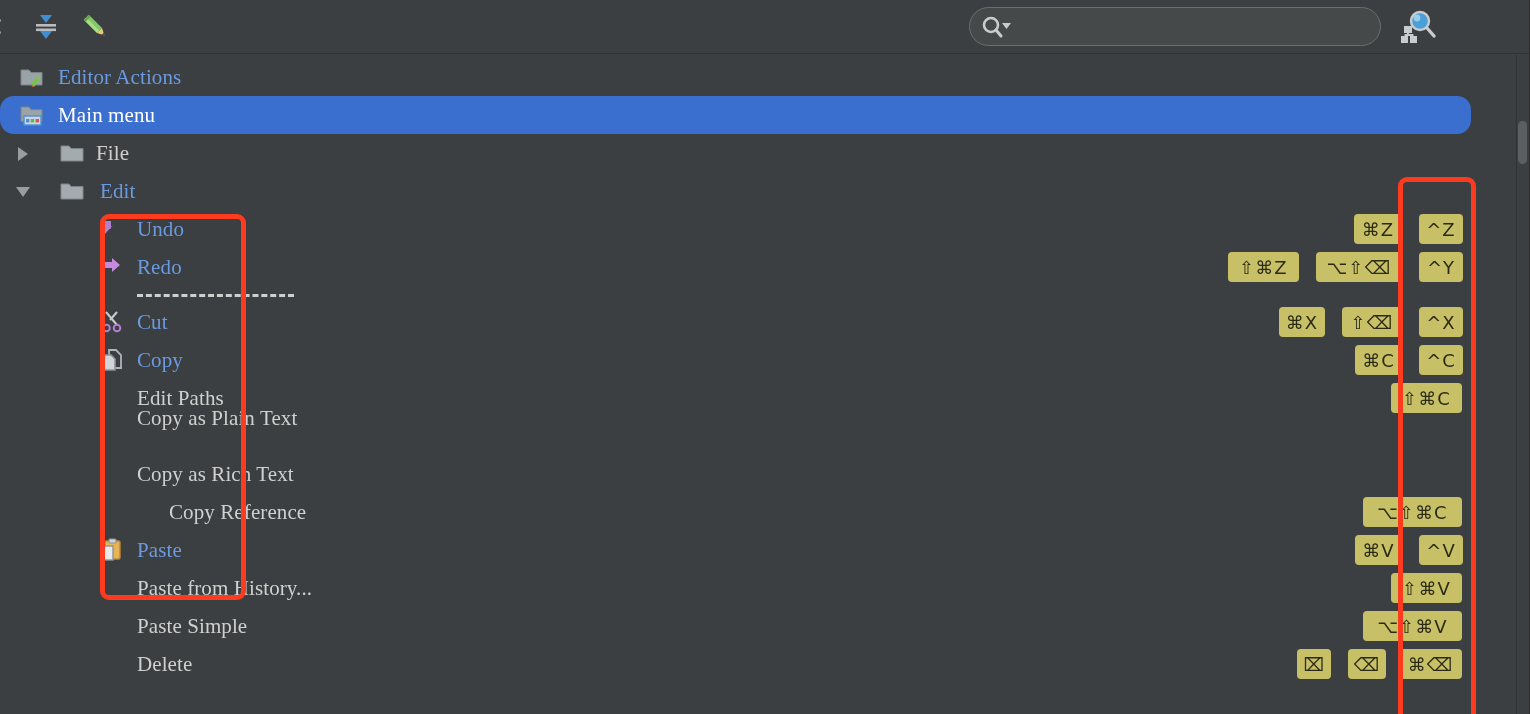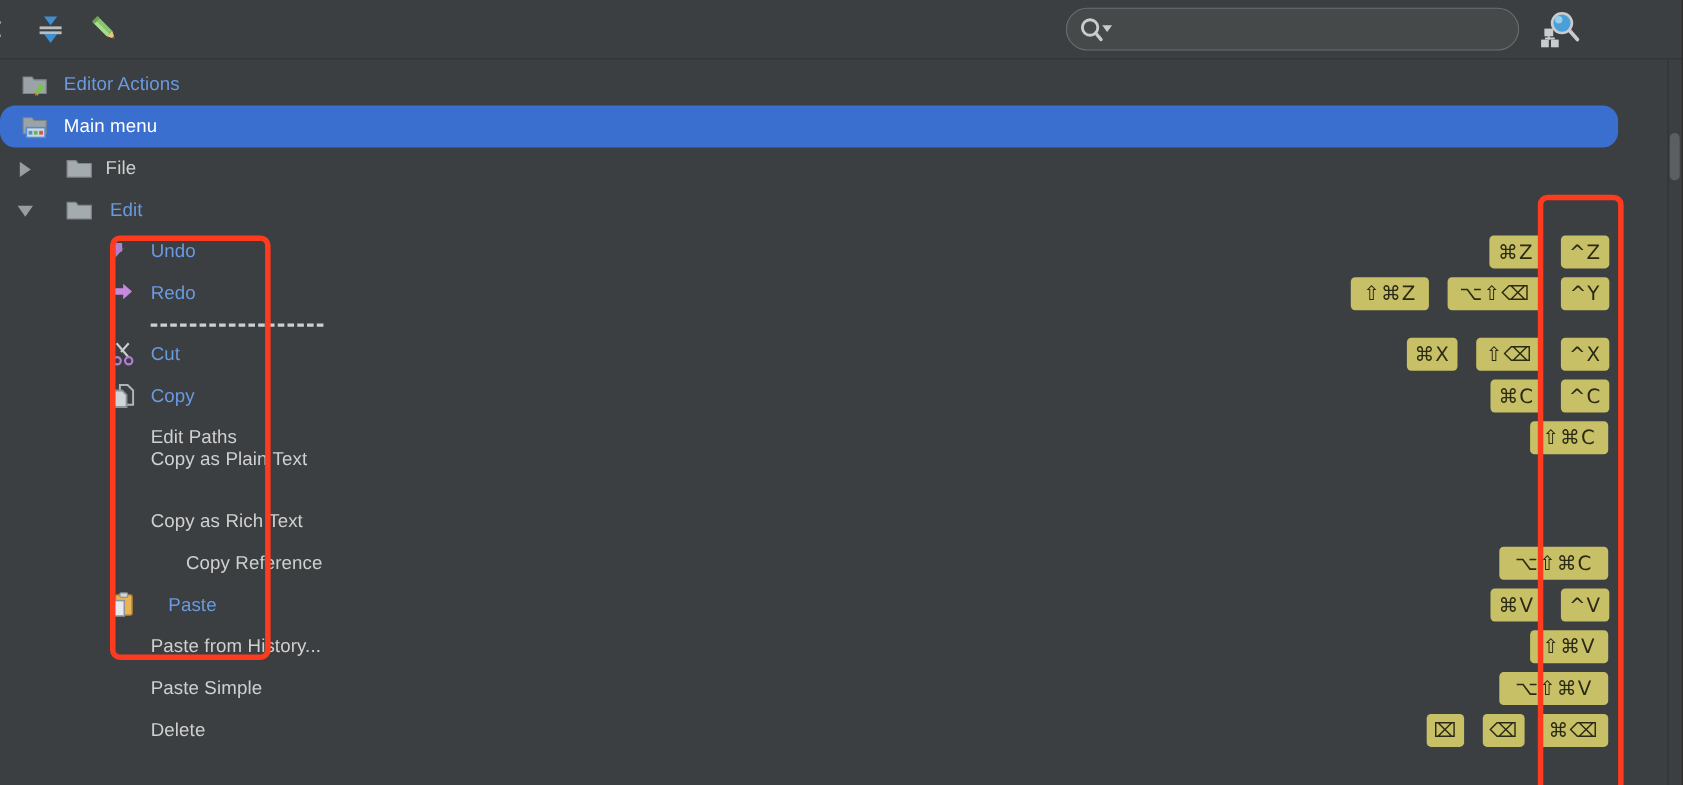--- a/index.html
+++ b/index.html
@@ -76,22 +76,23 @@
     width: 18px; height: 18px;
   }
   .row-icon {
     position: absolute;
     width: 26px; height: 24px;
     display: flex; align-items: center; justify-content: center;
   }
   .row-label {
     position: absolute;
     white-space: nowrap;
-    font-size: 17px;
+    font-size: 21px;
     letter-spacing: 0.1px;
+    font-family: Liberation Serif, serif;
   }
   .lbl-blue  { color: #6a9ae0; }
   .lbl-white { color: #ffffff; }
   .lbl-gray  { color: #d0d0d0; }
 
   
   .kbd {
     position: absolute;
     background: #c8c066;
     color: #2b2b15;
@@ -301,21 +302,21 @@
           <div class="row-label lbl-gray" style="left: 137px;">Copy Reference</div>
         </div>
         <div class="row" style="top: 476px;">
           <div class="row-icon" style="left: 100px; top: 7px;">
             <svg width="22" height="24" viewBox="0 0 22 24">
               <rect x="3" y="3" width="15" height="18" rx="1.5" fill="#e8b455" stroke="#b8893a" stroke-width="1.4"></rect>
               <rect x="7" y="1" width="7" height="4" rx="1" fill="#cfd6da" stroke="#8e9498" stroke-width="1.2"></rect>
               <rect x="1" y="8" width="10" height="14" fill="#e6eaec" stroke="#8e9498" stroke-width="1.4"></rect>
             </svg>
           </div>
-          <div class="row-label lbl-blue" style="left: 137px; margin-left: 16px;">Paste</div>
+          <div class="row-label lbl-blue" style="left: 137px;">Paste</div>
         </div>
         <div class="row" style="top: 514px;">
           <div class="row-label lbl-gray" style="left: 137px;">Paste from History...</div>
         </div>
         <div class="row" style="top: 552px;">
           <div class="row-label lbl-gray" style="left: 137px;">Paste Simple</div>
         </div>
         <div class="row" style="top: 590px; padding-left: 44px;">
           <div class="row-label lbl-gray" style="left: 137px;">Delete</div>
         </div>

